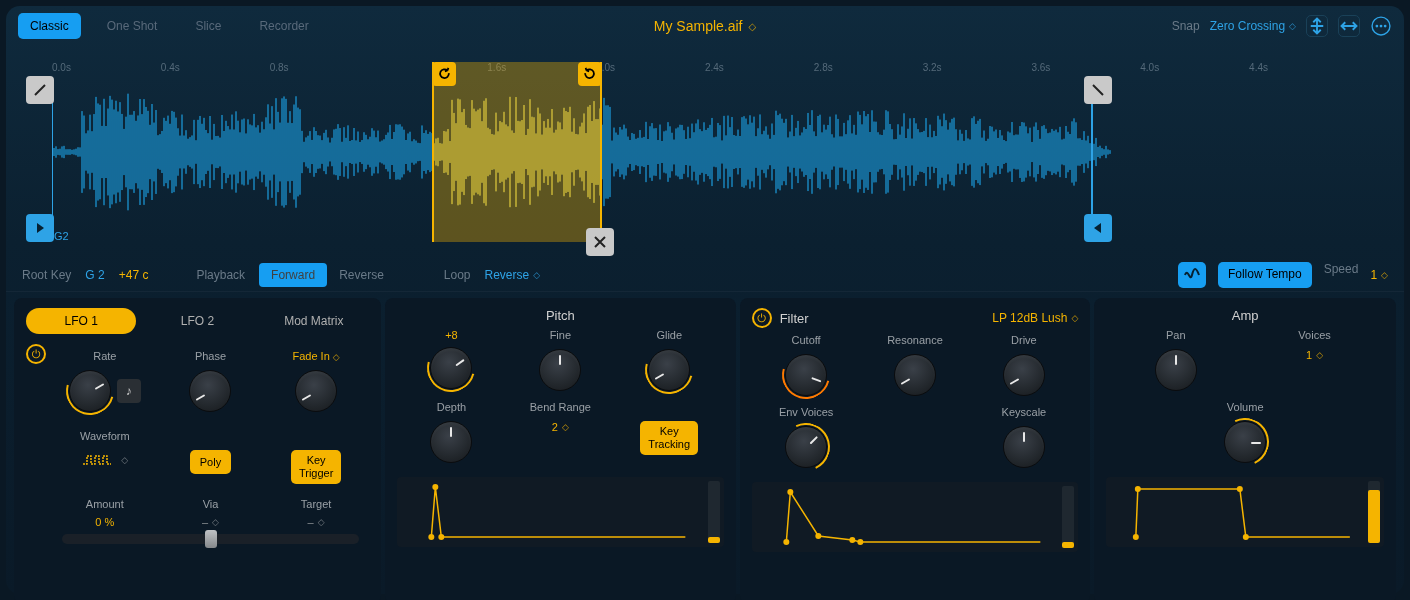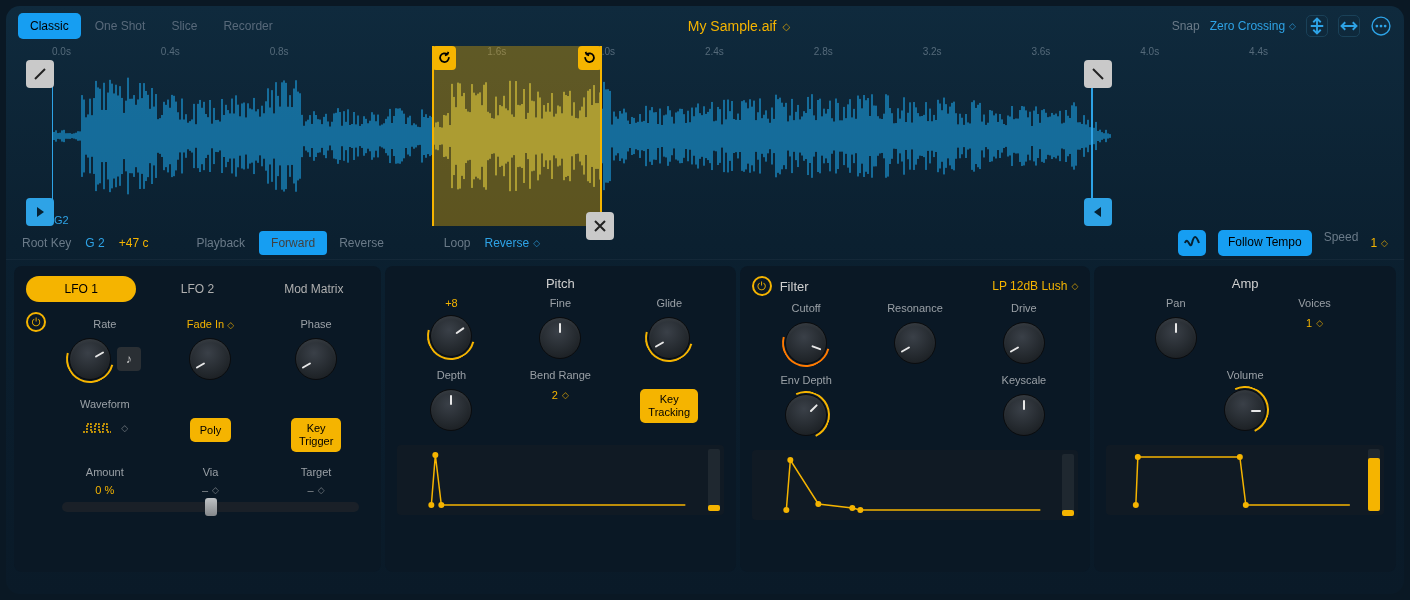--- a/index.html
+++ b/index.html
@@ -1,33 +1,33 @@
 <!DOCTYPE html>
 <html><head>
 <meta charset="utf-8">
 <style>
   * { box-sizing: border-box; margin: 0; padding: 0; font-family: -apple-system, "Helvetica Neue", Arial, sans-serif; }
   body { background: #0a1824; width: 1410px; height: 600px; overflow: hidden; color: #b0b4b8; user-select: none; }
   .wrap { background: linear-gradient(#0f2a3d, #0b2030 40%, #0a1a28 100%); border-radius: 14px; margin: 6px; height: 588px; position: relative; }
 
   
   .topbar { display: flex; align-items: center; height: 40px; padding: 0 12px; position: relative; }
-  .modes { display: flex; gap: 2px; }
+  .modes { display: flex; gap: 14px; }
   .mode { font-size: 12px; padding: 6px 12px; border-radius: 5px; color: #58697a; cursor: pointer; }
   .mode.active { background: #169ef2; color: #000; }
-  .title { position: absolute; left: 50%; transform: translateX(-50%); font-size: 14px; color: #f5b400; display: flex; align-items: center; gap: 6px; margin-left: 34px; }
+  .title { position: absolute; left: 50%; transform: translateX(-50%); font-size: 14px; color: #f5b400; display: flex; align-items: center; gap: 6px; }
   .title .caret { color: #f5b400; font-size: 10px; }
   .topright { margin-left: auto; display: flex; align-items: center; gap: 10px; font-size: 12px; }
   .topright .snap-label { color: #6a7a88; }
   .topright .snap-val { color: #2ea3e6; display: flex; gap: 4px; align-items: center; }
   .ticon { width: 22px; height: 22px; border: 1px solid #1a4158; border-radius: 5px; display: flex; align-items: center; justify-content: center; color: #2ea3e6; font-size: 13px; }
   .ticon.plain { border: none; }
 
   
-  .wave-area { position: relative; height: 180px; margin: 0 12px; }
+  .wave-area { position: relative; height: 180px; margin: 16px 12px; }
   .ruler { display: flex; font-size: 10px; color: #556a7a; height: 16px; position: absolute; top: 0; left: 34px; right: 34px; }
   .ruler span { width: 112px; }
   .handle { position: absolute; width: 28px; height: 28px; background: #2ea3e6; display: flex; align-items: center; justify-content: center; border-radius: 4px; z-index: 4; }
   .handle.fade { background: #c9c9c9; color: #222; }
   .handle svg { width: 16px; height: 16px; }
   .wave-svg { position: absolute; top: 20px; left: 34px; right: 34px; height: 140px; }
   .loop-region { position: absolute; top: 0; bottom: 0; background: rgba(245,180,0,0.35); border-left: 2px solid #f5b400; border-right: 2px solid #f5b400; z-index: 2; }
   .loop-handle { position: absolute; top: 0; width: 24px; height: 24px; background: #f5b400; border-radius: 4px; display: flex; align-items: center; justify-content: center; z-index:3; }
   .rootkey-label { position: absolute; left: 36px; bottom: 0; color: #2ea3e6; font-size: 11px; }
 
@@ -250,25 +250,25 @@
         <div style="flex:1">
           <div class="krow">
             <div class="kcol">
                 <span class="klab">Rate</span>
               <div style="display:flex;align-items:center;gap:6px">
                   <div class="knob ring" style="--rot:60deg"></div>
                   <div class="syncbtn">♪</div>
                 </div>
               </div>
             <div class="kcol">
+                <span class="klab">Phase</span>
+                <div class="knob" style="--rot:-120deg"></div>
+              </div>
+            <div class="kcol">
                 <span class="klab lbl-yellow"><span>Fade In</span> <span class="caret">◇</span></span>
-                <div class="knob" style="--rot:-120deg"></div>
-              </div>
-            <div class="kcol">
-                <span class="klab">Phase</span>
                 <div class="knob" style="--rot:-120deg"></div>
               </div>
           </div>
           <div class="krow" style="margin-top:18px">
             <div class="kcol">
                 <span class="klab">Waveform</span>
               <div class="dropghost">
                 <span class="wficon">
                     <svg width="34" height="16" viewBox="0 0 34 16" stroke="#f5b400" fill="none" stroke-width="1.5">
                       <path d="M1 12h4V4h4v8h4V4h4v8h4V4h4v8h4" stroke-dasharray="2 1"></path>
@@ -377,21 +377,21 @@
             <span class="klab">Resonance</span>
             <div class="knob" style="--rot:-120deg"></div>
           </div>
         <div class="kcol">
             <span class="klab">Drive</span>
             <div class="knob" style="--rot:-120deg"></div>
           </div>
       </div>
       <div class="krow" style="margin-top:10px">
         <div class="kcol">
-            <span class="klab">Env Depth</span>
+            <span class="klab">Env Voices</span>
             <div class="knob ring-right" style="--rot:45deg"></div>
           </div>
         <div class="kcol"></div>
         <div class="kcol">
             <span class="klab">Keyscale</span>
             <div class="knob" style="--rot:0deg"></div>
           </div>
       </div>
       <div class="env">
         <svg viewBox="0 0 270 62">

